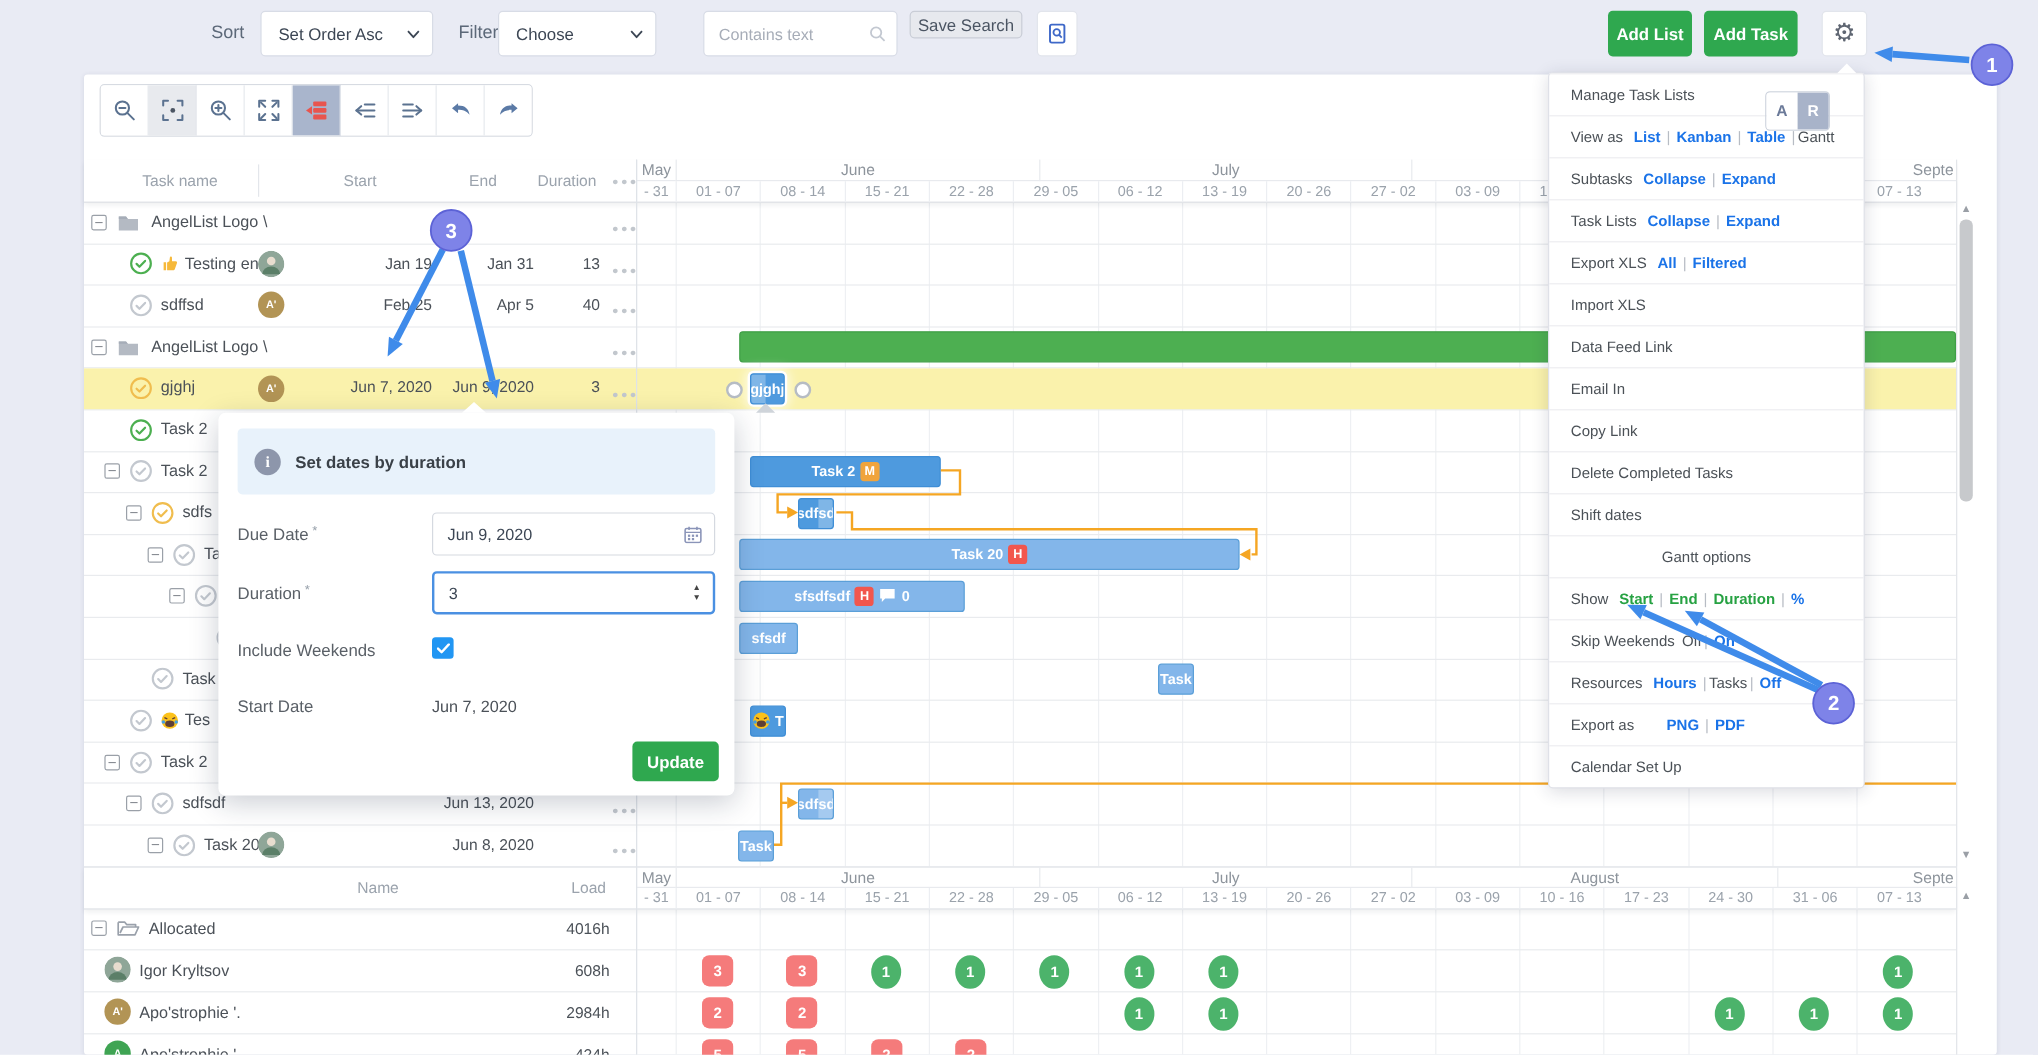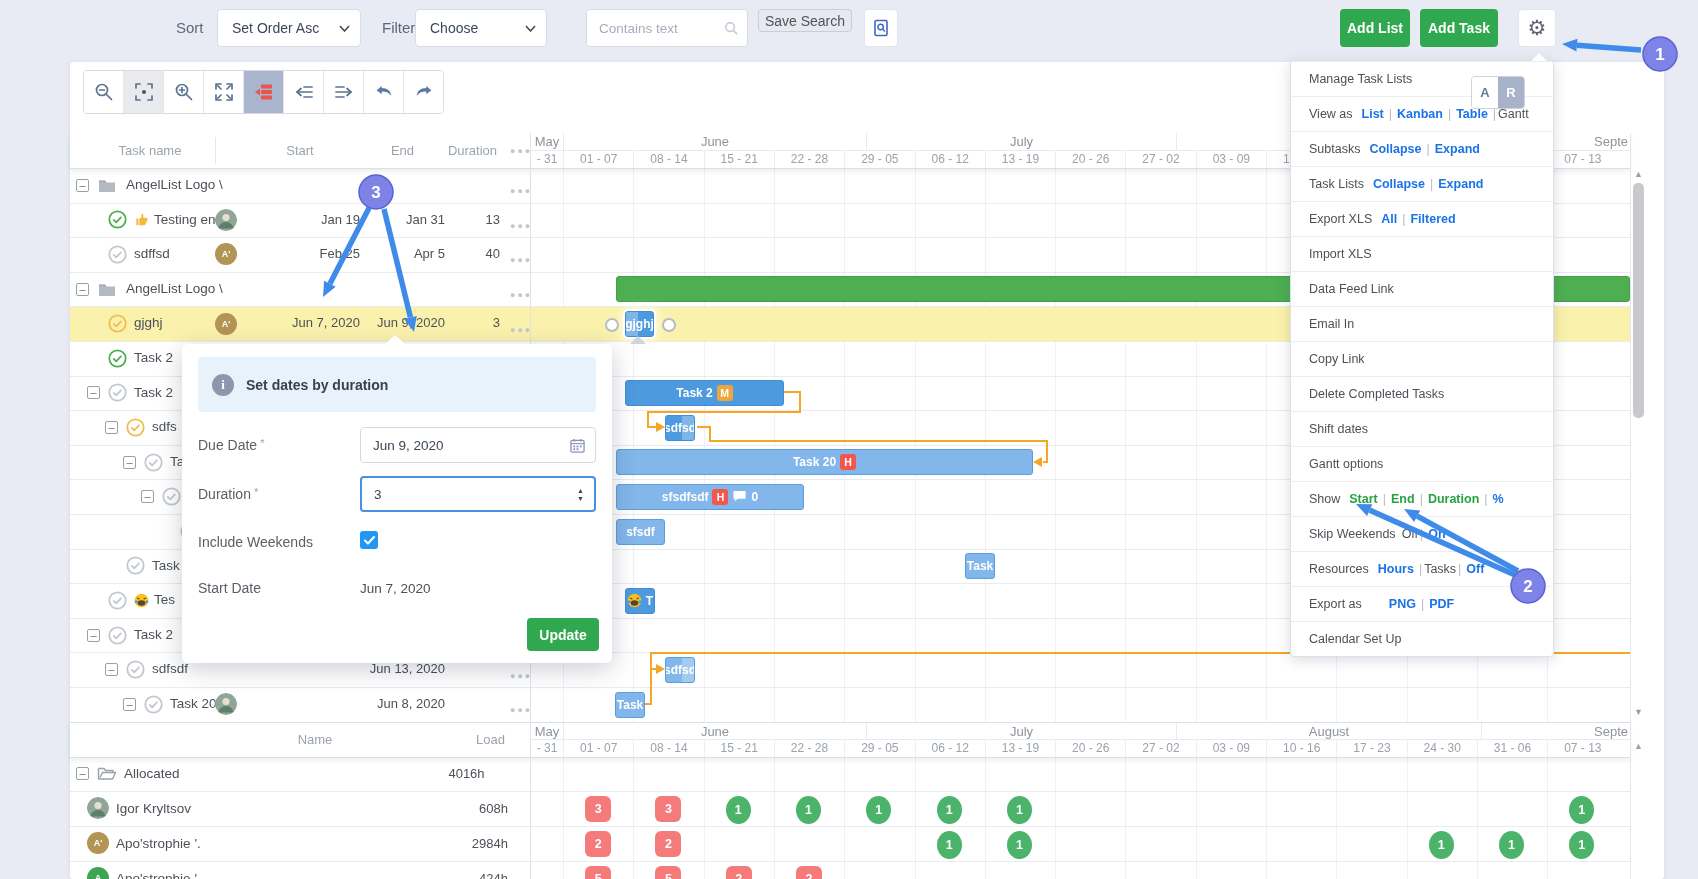--- a/index.html
+++ b/index.html
@@ -62,21 +62,21 @@
   .lbadge{position:absolute;width:26px;height:26px;color:#fff;font-size:12.5px;font-weight:bold;
           display:flex;align-items:center;justify-content:center}
   .lbadge.red{background:#f57b7b;border-radius:6px}
   .lbadge.green{background:#4cb36b;border-radius:50%;height:28px;width:25px}
   
   #menu{left:1290px;top:60px;width:262px;background:#fff;border:1px solid #dfe1e8;border-radius:4px;
         box-shadow:0 3px 14px rgba(30,40,70,.16);z-index:45}
   .mitem{height:34px;display:flex;align-items:center;padding:0 18px;font-size:12.5px;color:#4b5157;
          border-top:1px solid #ededf1;cursor:pointer;white-space:nowrap}
   .mitem:first-child{border-top:none}
-  .mitem.center{}
+  .mitem.center{justify-content:center}
   .mseg.blue{color:#1a73e8;font-weight:bold;margin:0 3px;cursor:pointer}
   .mseg.green{color:#27a243;font-weight:bold;margin:0 3px;cursor:pointer}
   .mseg.dark{color:#4b5157}
   .mseg.sep{color:#b7bcc4;margin:0 2px}
   
   #modal{left:182px;top:344px;width:430px;height:319px;background:#fff;border-radius:6px;z-index:40;
          box-shadow:0 6px 24px rgba(20,30,60,.22)}
   .m-label{font-size:14px;color:#5a6067}
   .m-label .ast{color:#9aa3ad;font-size:11px;vertical-align:top}
   .m-input{background:#fff;border:1px solid #d5d9e0;border-radius:4px;height:36px;box-sizing:border-box;
@@ -624,21 +624,21 @@
       <polygon points="665,669 656,664 656,674" fill="#f5a623"></polygon>
     </svg>
     <div style="position: absolute; left: 70px; top: 756px; width: 460px; height: 35px; z-index: 8;">
       <div class="collapse-box" style="position: absolute; left: 6px; top: 11px;">–</div>
       <div style="position: absolute; left: 27px; top: 9px; display: flex;">
         <svg width="20" height="16" viewBox="0 0 20 16">
           <path d="M1.5 3.5h5.5l1.5 2h7.5v2.5M1.5 3.5V14h14l3-6.5H5.5l-2.5 5" fill="none" stroke="#9aa1ab" stroke-width="1.4" stroke-linejoin="round"></path>
         </svg>
       </div>
       <div class="tname" style="position: absolute; left: 54px; top: 0px; line-height: 35px;">Allocated</div>
-      <div class="cellv" style="position: absolute; left: 355px; top: 0px; width: 83px; text-align: center; line-height: 35px;">4016h</div>
+      <div class="cellv" style="position: absolute; left: 355px; top: 0px; width: 83px; text-align: right; line-height: 35px;">4016h</div>
     </div>
     <div style="position: absolute; left: 70px; top: 791px; width: 460px; height: 35px; z-index: 8;">
       <div style="position: absolute; left: 17px; top: 6px; display: flex;">
         <svg width="22" height="22" viewBox="0 0 22 22" style="border-radius:50%">
           <circle cx="11" cy="11" r="11" fill="#8fa698"></circle>
           <circle cx="11" cy="8.5" r="3.6" fill="#e8ddcf"></circle>
           <path d="M3.5 19.5a7.5 6.5 0 0 1 15 0z" fill="#5b7f68"></path>
         </svg>
       </div>
       <div class="tname" style="position: absolute; left: 46px; top: 0px; line-height: 35px;">Igor Kryltsov</div>

